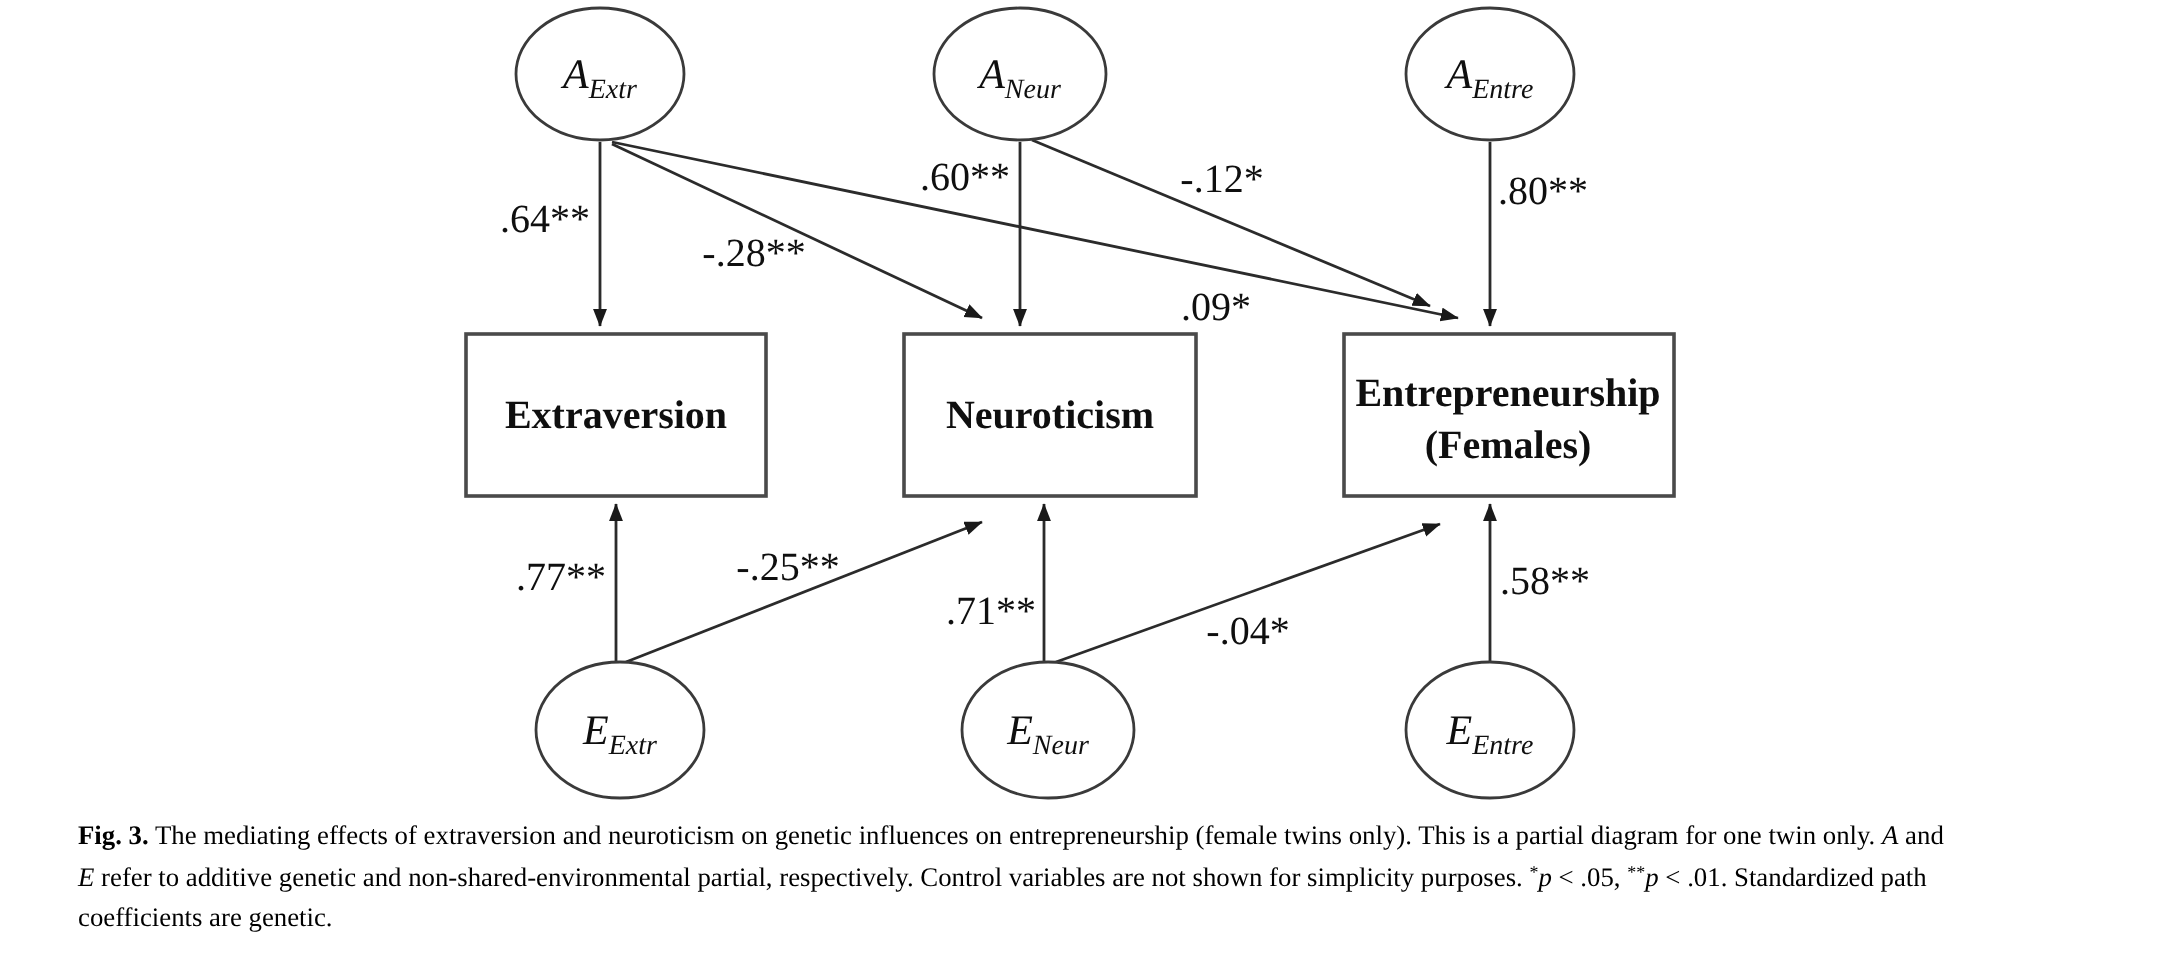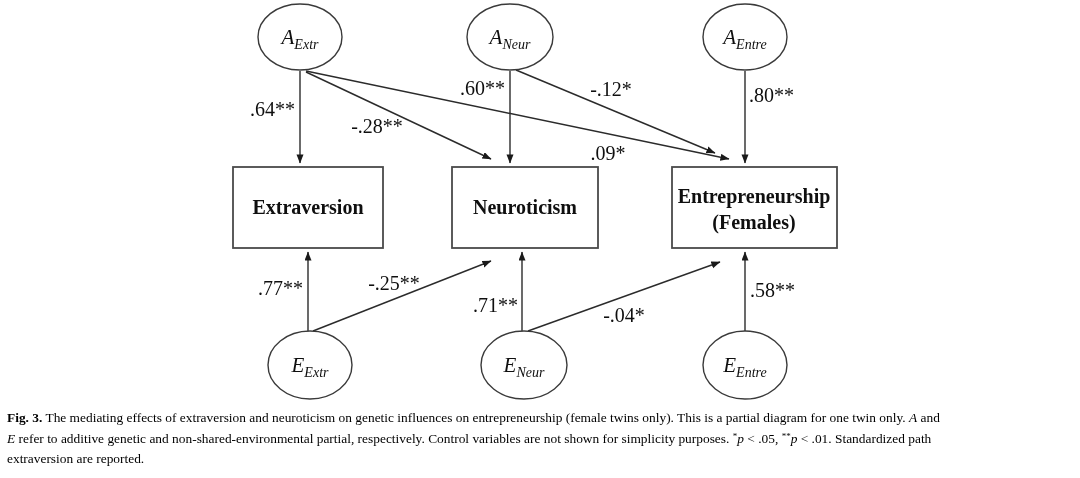--- a/index.html
+++ b/index.html
@@ -13,20 +13,21 @@
   .node-label { font-style: italic; font-size: 21px; }
   .node-label tspan.sub { font-style: italic; font-size: 14px; }
   .box-label { font-weight: bold; font-size: 20px; }
   .coef { font-size: 20px; }
   .caption {
     box-sizing: border-box;
     padding: 6px 8px 0 7px;
     font-size: 13.4px;
     line-height: 19.4px;
     color: #000;
+    margin-left: 32px;
   }
   .caption .b { font-weight: bold; }
   .caption .i { font-style: italic; }
   .caption .sup { font-size: 9px; vertical-align: 4px; }
 </style>
 </head>
 <body>
 
 <div class="figure-wrap">
 
@@ -84,16 +85,16 @@
     <text class="coef" x="303" y="295" text-anchor="end">.77**</text>
     <text class="coef" x="394" y="290" text-anchor="middle">-.25**</text>
     <text class="coef" x="518" y="312" text-anchor="end">.71**</text>
     <text class="coef" x="624" y="322" text-anchor="middle">-.04*</text>
     <text class="coef" x="750" y="297" text-anchor="start">.58**</text>
   </svg>
 
   <div class="caption">
     <span class="b">Fig. 3.</span><span> The mediating effects of extraversion and neuroticism on genetic influences on entrepreneurship (female twins only). This is a partial diagram for one twin only. </span><span class="i">A</span><span> and</span><br>
     <span class="i">E</span><span> refer to additive genetic and non-shared-environmental partial, respectively. Control variables are not shown for simplicity purposes. </span><span class="sup">*</span><span class="i">p</span><span> &lt; .05, </span><span class="sup">**</span><span class="i">p</span><span> &lt; .01. Standardized path</span><br>
-    <span>extraversion are reported.</span>
+    <span>coefficients are genetic.</span>
   </div>
 
 </div>
 
 </body></html>

